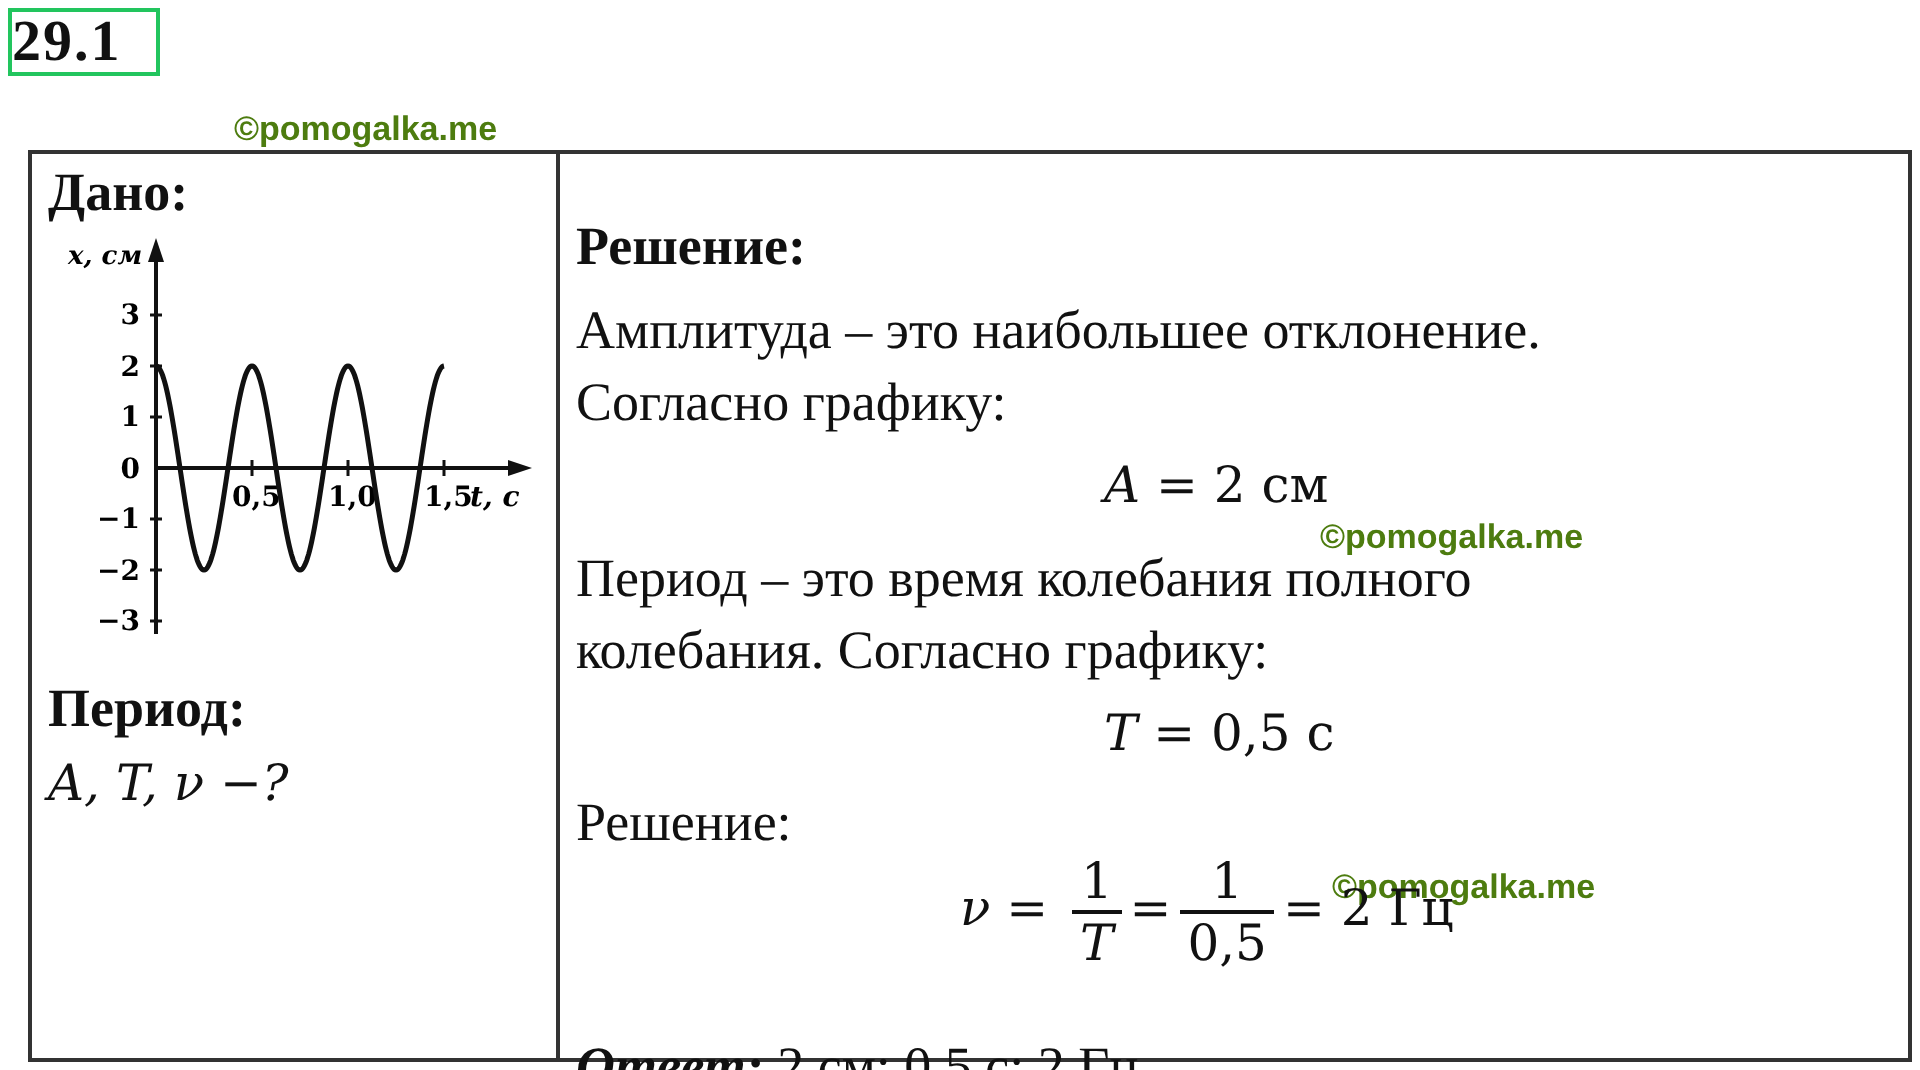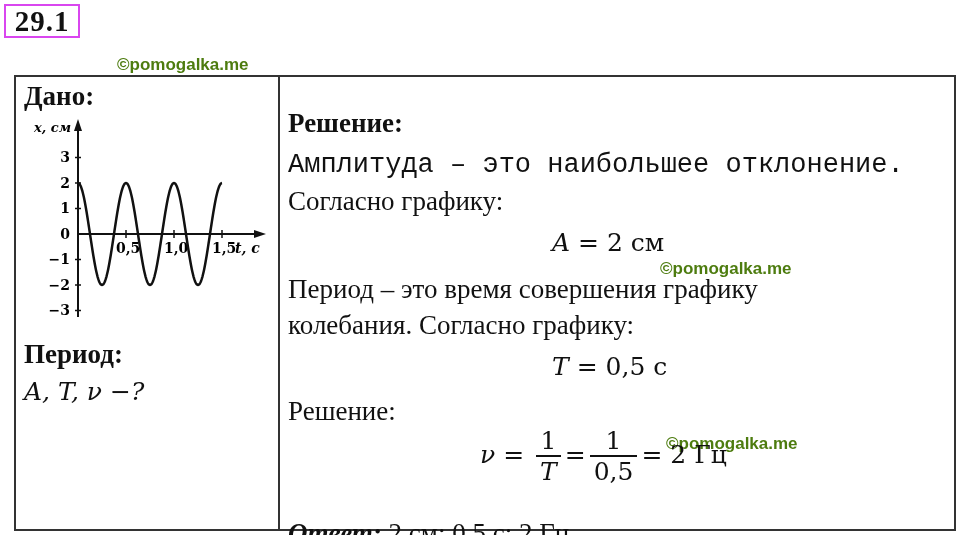--- a/index.html
+++ b/index.html
@@ -1,20 +1,20 @@
 <!DOCTYPE html>
 <html><head>
 <meta charset="utf-8">
 <style>
   html, body { margin:0; padding:0; background:#fff; }
   body { width:960px; height:535px; position:relative; overflow:hidden;
          font-family:"Liberation Serif","DejaVu Serif",serif; color:#111; }
   .problem-num { position:absolute; left:4px; top:4px; width:76px; height:34px;
-         border:2px solid #d946ef; box-sizing:border-box; font-weight:bold; font-size:29px;
-         line-height:30px; text-align:center; letter-spacing:1px; }
+         border:2px solid #22c55e; box-sizing:border-box; font-weight:bold; font-size:29px;
+         line-height:30px; text-align:left; letter-spacing:1px; }
   .wm { position:absolute; font-family:"Liberation Sans","DejaVu Sans",sans-serif;
         font-weight:bold; font-size:17px; color:#4d7c0f; }
   .table { position:absolute; left:14px; top:75px; width:942px; height:456px;
            border:2px solid #333; box-sizing:border-box; }
   .divider { position:absolute; left:262px; top:0; bottom:0; width:1.5px; background:#333; }
   .left { position:absolute; left:0; top:0; width:262px; height:100%; }
   .right { position:absolute; left:264px; top:0; right:0; height:100%;margin-top:27px; }
   .head { font-weight:bold; font-size:27px; position:absolute; }
   .txt { font-size:27px; position:absolute; white-space:nowrap; }
   .math { font-family:"DejaVu Serif","Liberation Serif",serif; font-size:25px; position:absolute; white-space:nowrap; }
@@ -76,25 +76,25 @@
 
       <path id="curve" fill="none" stroke="#111" stroke-width="2.5" d="M58.00,66.00L58.48,66.10L58.96,66.40L59.44,66.90L59.92,67.60L60.40,68.50L60.88,69.58L61.36,70.85L61.84,72.31L62.32,73.94L62.80,75.74L63.28,77.70L63.76,79.82L64.24,82.09L64.72,84.49L65.20,87.02L65.68,89.67L66.16,92.43L66.64,95.29L67.12,98.23L67.60,101.24L68.08,104.32L68.56,107.44L69.04,110.61L69.52,113.80L70.00,117.00L70.48,120.20L70.96,123.39L71.44,126.56L71.92,129.68L72.40,132.76L72.88,135.77L73.36,138.71L73.84,141.57L74.32,144.33L74.80,146.98L75.28,149.51L75.76,151.91L76.24,154.18L76.72,156.30L77.20,158.26L77.68,160.06L78.16,161.69L78.64,163.15L79.12,164.42L79.60,165.50L80.08,166.40L80.56,167.10L81.04,167.60L81.52,167.90L82.00,168.00L82.48,167.90L82.96,167.60L83.44,167.10L83.92,166.40L84.40,165.50L84.88,164.42L85.36,163.15L85.84,161.69L86.32,160.06L86.80,158.26L87.28,156.30L87.76,154.18L88.24,151.91L88.72,149.51L89.20,146.98L89.68,144.33L90.16,141.57L90.64,138.71L91.12,135.77L91.60,132.76L92.08,129.68L92.56,126.56L93.04,123.39L93.52,120.20L94.00,117.00L94.48,113.80L94.96,110.61L95.44,107.44L95.92,104.32L96.40,101.24L96.88,98.23L97.36,95.29L97.84,92.43L98.32,89.67L98.80,87.02L99.28,84.49L99.76,82.09L100.24,79.82L100.72,77.70L101.20,75.74L101.68,73.94L102.16,72.31L102.64,70.85L103.12,69.58L103.60,68.50L104.08,67.60L104.56,66.90L105.04,66.40L105.52,66.10L106.00,66.00L106.48,66.10L106.96,66.40L107.44,66.90L107.92,67.60L108.40,68.50L108.88,69.58L109.36,70.85L109.84,72.31L110.32,73.94L110.80,75.74L111.28,77.70L111.76,79.82L112.24,82.09L112.72,84.49L113.20,87.02L113.68,89.67L114.16,92.43L114.64,95.29L115.12,98.23L115.60,101.24L116.08,104.32L116.56,107.44L117.04,110.61L117.52,113.80L118.00,117.00L118.48,120.20L118.96,123.39L119.44,126.56L119.92,129.68L120.40,132.76L120.88,135.77L121.36,138.71L121.84,141.57L122.32,144.33L122.80,146.98L123.28,149.51L123.76,151.91L124.24,154.18L124.72,156.30L125.20,158.26L125.68,160.06L126.16,161.69L126.64,163.15L127.12,164.42L127.60,165.50L128.08,166.40L128.56,167.10L129.04,167.60L129.52,167.90L130.00,168.00L130.48,167.90L130.96,167.60L131.44,167.10L131.92,166.40L132.40,165.50L132.88,164.42L133.36,163.15L133.84,161.69L134.32,160.06L134.80,158.26L135.28,156.30L135.76,154.18L136.24,151.91L136.72,149.51L137.20,146.98L137.68,144.33L138.16,141.57L138.64,138.71L139.12,135.77L139.60,132.76L140.08,129.68L140.56,126.56L141.04,123.39L141.52,120.20L142.00,117.00L142.48,113.80L142.96,110.61L143.44,107.44L143.92,104.32L144.40,101.24L144.88,98.23L145.36,95.29L145.84,92.43L146.32,89.67L146.80,87.02L147.28,84.49L147.76,82.09L148.24,79.82L148.72,77.70L149.20,75.74L149.68,73.94L150.16,72.31L150.64,70.85L151.12,69.58L151.60,68.50L152.08,67.60L152.56,66.90L153.04,66.40L153.52,66.10L154.00,66.00L154.48,66.10L154.96,66.40L155.44,66.90L155.92,67.60L156.40,68.50L156.88,69.58L157.36,70.85L157.84,72.31L158.32,73.94L158.80,75.74L159.28,77.70L159.76,79.82L160.24,82.09L160.72,84.49L161.20,87.02L161.68,89.67L162.16,92.43L162.64,95.29L163.12,98.23L163.60,101.24L164.08,104.32L164.56,107.44L165.04,110.61L165.52,113.80L166.00,117.00L166.48,120.20L166.96,123.39L167.44,126.56L167.92,129.68L168.40,132.76L168.88,135.77L169.36,138.71L169.84,141.57L170.32,144.33L170.80,146.98L171.28,149.51L171.76,151.91L172.24,154.18L172.72,156.30L173.20,158.26L173.68,160.06L174.16,161.69L174.64,163.15L175.12,164.42L175.60,165.50L176.08,166.40L176.56,167.10L177.04,167.60L177.52,167.90L178.00,168.00L178.48,167.90L178.96,167.60L179.44,167.10L179.92,166.40L180.40,165.50L180.88,164.42L181.36,163.15L181.84,161.69L182.32,160.06L182.80,158.26L183.28,156.30L183.76,154.18L184.24,151.91L184.72,149.51L185.20,146.98L185.68,144.33L186.16,141.57L186.64,138.71L187.12,135.77L187.60,132.76L188.08,129.68L188.56,126.56L189.04,123.39L189.52,120.20L190.00,117.00L190.48,113.80L190.96,110.61L191.44,107.44L191.92,104.32L192.40,101.24L192.88,98.23L193.36,95.29L193.84,92.43L194.32,89.67L194.80,87.02L195.28,84.49L195.76,82.09L196.24,79.82L196.72,77.70L197.20,75.74L197.68,73.94L198.16,72.31L198.64,70.85L199.12,69.58L199.60,68.50L200.08,67.60L200.56,66.90L201.04,66.40L201.52,66.10L202.00,66.00"></path>
     </svg>
 
     <div class="head" style="left:8px;top:262px;">Период:</div>
     <div class="math it" style="left:8px;top:300px;">A, T, ν −?</div>
   </div>
 
   <div class="right">
     <div class="head" style="left:8px;top:4px;">Решение:</div>
-    <div class="txt" style="left:8px;top:46px;font-family:Liberation Mono, monospace;">Амплитуда – это наибольшее отклонение.</div>
+    <div class="txt" style="left:8px;top:46px;">Амплитуда – это наибольшее отклонение.</div>
     <div class="txt" style="left:8px;top:82px;">Согласно графику:</div>
     <div class="math" style="left:272px;top:124px;"><span class="it">A</span> = 2 см</div>
     <div class="wm" style="left:380px;top:155px;">©pomogalka.me</div>
-    <div class="txt" style="left:8px;top:170px;">Период – это время совершения графику</div>
+    <div class="txt" style="left:8px;top:170px;">Период – это время колебания полного</div>
     <div class="txt" style="left:8px;top:206px;">колебания. Согласно графику:</div>
     <div class="math" style="left:272px;top:248px;"><span class="it">T</span> = 0,5 с</div>
     <div class="txt" style="left:8px;top:292px;">Решение:</div>
     <div class="wm" style="left:386px;top:330px;">©pomogalka.me</div>
 
     <div class="math" style="left:200px;top:322px;">
       <span class="it">ν</span> =
       <span class="frac"><span class="num">1</span><span class="bar"></span><span class="den it">T</span></span>=<span class="frac"><span class="num">1</span><span class="bar"></span><span class="den">0,5</span></span><span>= 2 Гц</span>
     </div>
 

